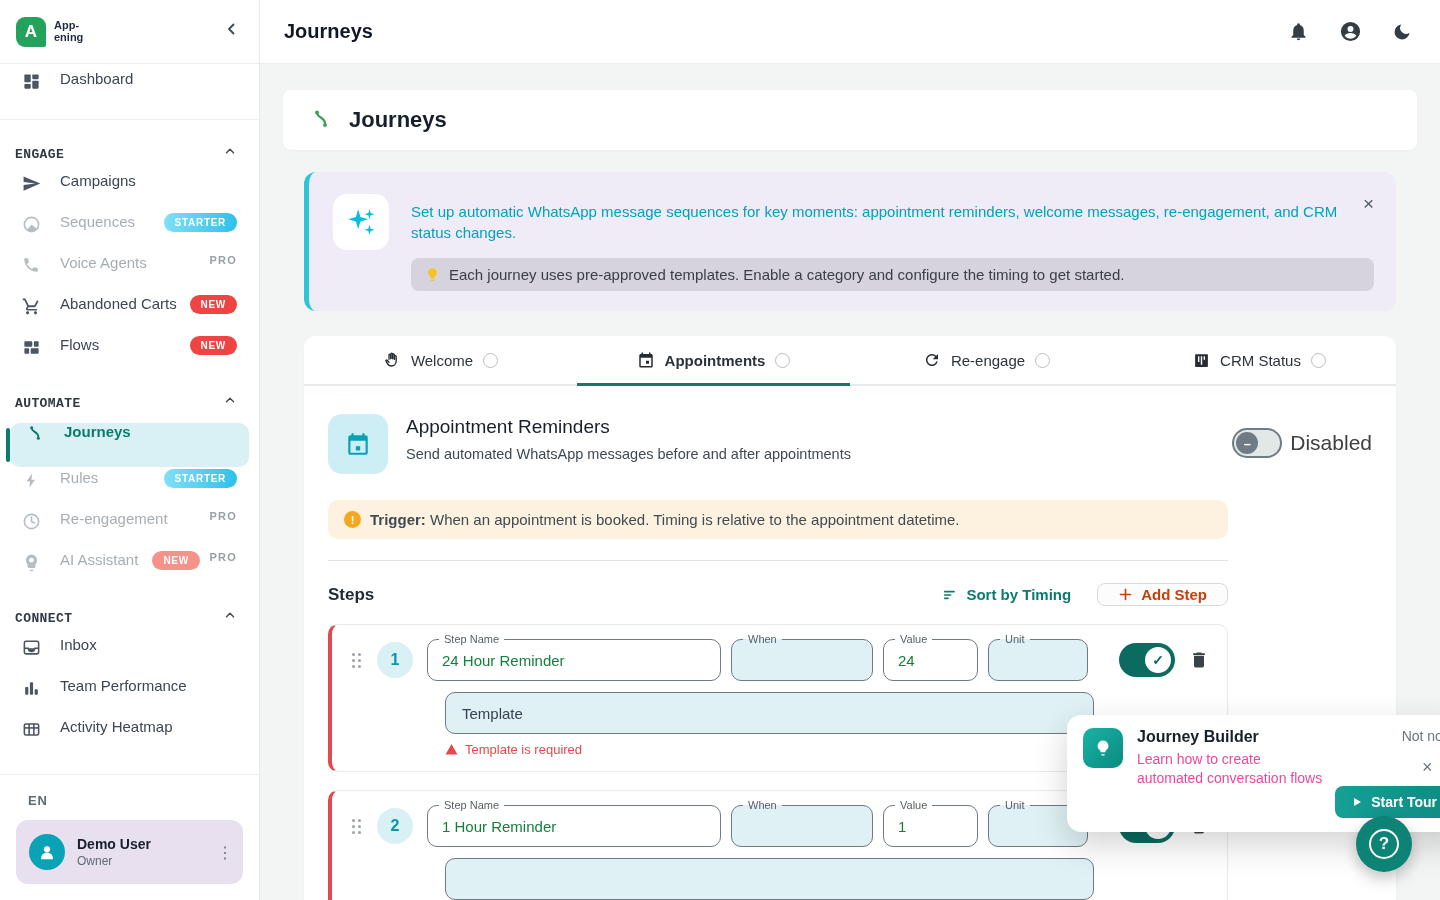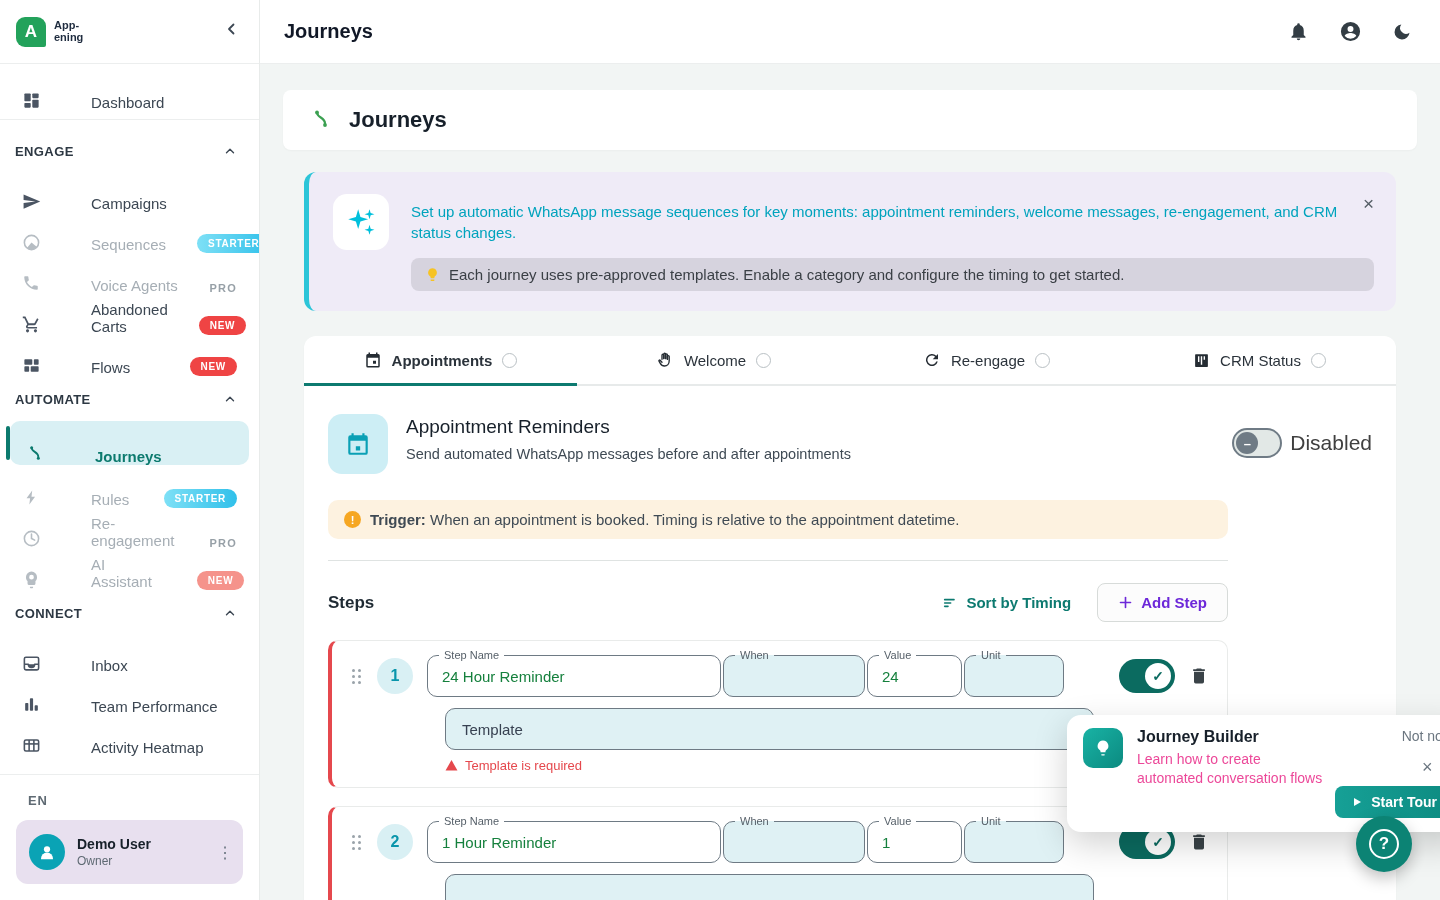--- a/index.html
+++ b/index.html
@@ -6,29 +6,29 @@
   html,body { width:1440px; height:900px; overflow:hidden; font-family:"Liberation Sans", sans-serif; background:#f2f5f4; color:#1f2a33; }
   .app { display:flex; width:1440px; height:900px; }
 
   
   .sidebar { width:260px; background:#fff; border-right:1px solid #e8ebea; display:flex; flex-direction:column; flex-shrink:0; }
   .side-top { height:64px; display:flex; align-items:center; padding:0 18px 0 16px; border-bottom:1px solid #eceeee; }
   .logo-mark { width:30px; height:30px; background:#23a25b; border-radius:9px 9px 2px 9px; color:#fff; font-weight:700; font-size:17px; display:flex; align-items:center; justify-content:center; }
   .logo-text { margin-left:8px; font-size:11px; font-weight:700; color:#1f2c3f; line-height:1.05; }
   .collapse { margin-left:auto; color:#3c4753; font-size:18px; cursor:pointer; }
   .nav { flex:1; overflow:hidden; padding-top:6px; }
-  .nav-item { position:relative; display:flex; align-items:flex-end; height:41px; padding:0 22px 0 20px; font-size:15px; color:#3c4753; cursor:pointer;gap:31px; }
+  .nav-item { position:relative; display:flex; align-items:flex-start; height:41px; padding:0 22px 0 20px; font-size:15px; color:#3c4753; cursor:pointer; }
   .nav-item .nicon { width:22px; height:22px; margin-right:18px; display:flex; align-items:center; justify-content:center; color:#4b5563; flex-shrink:0; }
   .nav-item.dim { color:#a6aeb5; }
   .nav-item.dim .nicon { color:#b6bdc3; }
   .nav-item.active { background:#d9f0f4; border-radius:10px; margin:2px 10px; padding:0 12px 0 14px; color:#0c7a6e; font-weight:600; height:44px; }
   .nav-item.active .nicon { color:#0c7a6e; }
   .nav-item.active::before { content:''; position:absolute; left:-4px; top:5px; bottom:5px; width:4px; border-radius:3px; background:#0c7a6e; }
   .divider-h { border-bottom:1px solid #eceeee; margin:8px 0; }
-  .sec-head { display:flex; align-items:flex-start; padding:16px 22px 10px 15px; font-size:13px; font-weight:700; letter-spacing:.4px; color:#2d3843; cursor:pointer; }
+  .sec-head { display:flex; align-items:flex-end; padding:16px 22px 10px 15px; font-size:13px; font-weight:700; letter-spacing:.4px; color:#2d3843; cursor:pointer;font-family:Liberation Mono, monospace; }
   .sec-head .chev { margin-left:auto; color:#3c4753; }
   .badge { font-size:10px; font-weight:700; letter-spacing:.7px; color:#fff; padding:4px 11px; border-radius:999px; margin-left:auto; }
   .badge.inline { margin-left:14px; }
   .badge.starter { background:linear-gradient(90deg,#7ee0f6,#30c0ea); }
   .badge.newred { background:#ef4444; }
   .badge.newsoft { background:#f5938b; }
   .protag { font-size:11px; font-weight:700; letter-spacing:1.2px; color:#97a0a7; margin-left:auto; }
   .side-bottom { border-top:1px solid #eceeee; padding:14px 16px 16px; }
   .lang { font-size:13px; font-weight:700; letter-spacing:.8px; color:#5f6a73; padding:4px 0 12px 12px; cursor:pointer; }
   .user-card { background:#e8e0ef; border-radius:12px; height:64px; display:flex; align-items:center; padding:0 10px 0 13px; cursor:pointer; }
@@ -79,33 +79,33 @@
   .tg-on { position:relative; width:56px; height:34px; border-radius:17px; background:#0b6b60; cursor:pointer; flex-shrink:0; }
   .tg-on .knob { position:absolute; right:4px; top:4px; width:26px; height:26px; border-radius:50%; background:#fff; color:#0b6b60; display:flex; align-items:center; justify-content:center; font-size:14px; font-weight:700; }
 
   .trigger-bar { margin-top:26px; width:900px; background:#fdf2e0; border-radius:10px; padding:11px 16px; display:flex; align-items:center; gap:9px; font-size:15px; color:#3f4a54; }
   .info-i { width:17px; height:17px; border-radius:50%; background:#f6a722; color:#fff; font-size:11px; font-weight:700; display:flex; align-items:center; justify-content:center; flex-shrink:0; }
   .hr { width:900px; border-top:1px solid #dfe3e2; margin:21px 0 0; }
 
   .steps-head { width:900px; display:flex; align-items:center; margin-top:22px; }
   .steps-head h3 { font-size:17px; font-weight:700; color:#1f2a33; }
   .sort-link { margin-left:auto; display:flex; align-items:center; gap:8px; color:#0d7a70; font-size:15px; font-weight:600; cursor:pointer; }
-  .add-btn { margin-left:26px; display:flex; align-items:center; gap:8px; border:1px solid #d7dbd9; background:#fcfcfc; border-radius:8px; height:39px; padding:0 20px; color:#6d28d9; font-size:15px; font-weight:600; cursor:pointer; }
+  .add-btn { margin-left:26px; display:flex; align-items:center; gap:8px; border:1px solid #d7dbd9; background:#fcfcfc; border-radius:8px; height:23px; padding:0 20px; color:#c2410c; font-size:15px; font-weight:600; cursor:pointer; }
 
   .step-card { width:900px; margin-top:18px; background:#fff; border:1px solid #e9ebea; border-left:4px solid #e5484d; border-radius:10px; padding:14px 18px 14px 10px; }
   .srow1 { display:flex; align-items:center; }
   .drag { width:16px; margin:0 14px 0 10px; color:#9aa3aa; display:flex; flex-wrap:wrap; gap:3px; width:11px; cursor:grab; }
   .drag i { width:3px; height:3px; background:#9aa3aa; border-radius:50%; display:block; }
   .stepnum { width:36px; height:36px; border-radius:50%; background:#d9f0f4; color:#0995ab; font-size:16px; font-weight:600; display:flex; align-items:center; justify-content:center; margin-right:14px; flex-shrink:0; }
   .mfield { position:relative; height:42px; border:1px solid #6e7a84; border-radius:10px; background:#fff; }
   .mfield.cyan { background:#dff1f4; }
   .mlabel { position:absolute; top:-7px; left:11px; font-size:11px; color:#555f68; padding:0 5px; background:#fff; line-height:13px; }
   .mfield.cyan .mlabel { background:linear-gradient(#fff 46%, #dff1f4 46%); }
   .mfield input { width:100%; height:100%; border:0; background:transparent; outline:none; font-size:15px; color:#15803d; padding:0 14px; font-family:"Liberation Sans", sans-serif; }
-  .fields { display:flex; gap:2px; flex:1; }
+  .fields { display:flex; gap:10px; flex:1; }
   .f-name { width:294px; } .f-when { width:142px; } .f-value { width:95px; } .f-unit { width:100px; }
   .step-toggle { margin-left:10px; }
   .trash { margin-left:14px; color:#3a4348; cursor:pointer; display:flex; }
   .srow2 { margin-left:103px; margin-top:11px; }
   .tpl-select { width:649px; height:42px; background:#dff1f4; border:1px solid #6e7a84; border-radius:10px; display:flex; align-items:center; padding:0 16px; font-size:15px; color:#374151; cursor:pointer; }
   .err-row { margin-left:103px; margin-top:8px; display:flex; align-items:center; gap:7px; color:#e5484d; font-size:13px; }
 
   
   .tour-pop { position:fixed; left:1067px; top:715px; width:402px; background:#fff; border-radius:14px; box-shadow:0 12px 34px rgba(0,0,0,.18); padding:13px 16px 14px; display:flex; z-index:50; }
   .bulb-box { width:40px; height:40px; border-radius:10px; background:linear-gradient(135deg,#19b3a5,#0b8a80); color:#fff; display:flex; align-items:center; justify-content:center; flex-shrink:0; }
@@ -360,39 +360,39 @@
                 <path d="M12 2a7 7 0 0 0-4 12.7c.6.5 1 1.3 1 2.1V18h6v-1.2c0-.8.4-1.6 1-2.1A7 7 0 0 0 12 2zm-3 18h6v1a1.5 1.5 0 0 1-1.5 1.5h-3A1.5 1.5 0 0 1 9 21v-1z"></path>
               </svg>
             <span>Each journey uses pre-approved templates. Enable a category and configure the timing to get started.</span>
           </div>
         </div>
         <span class="banner-close">×</span>
       </div>
 
       <div class="main-card">
         <div class="tabs">
-          <div class="tab active">
-            <span class="ticn">
-                <svg width="18" height="18" viewBox="0 0 24 24" fill="currentColor">
-                  <path d="M19 4h-1V2h-2v2H8V2H6v2H5a2 2 0 0 0-2 2v14a2 2 0 0 0 2 2h14a2 2 0 0 0 2-2V6a2 2 0 0 0-2-2zm0 16H5V9h14v11zm-7-7h4v4h-4v-4z"></path>
-                </svg>
-              </span>
-            <span>Appointments</span>
-            <span class="dotc"></span>
-          </div>
           <div class="tab">
             <span class="ticn">
                 <svg width="18" height="18" viewBox="0 0 24 24" fill="none" stroke="currentColor" stroke-width="1.8" stroke-linecap="round" stroke-linejoin="round">
                   <path d="M8 11V5.5a1.2 1.2 0 0 1 2.4 0V10"></path>
                   <path d="M10.4 10V4.2a1.2 1.2 0 0 1 2.4 0V10"></path>
                   <path d="M12.8 10V5a1.2 1.2 0 0 1 2.4 0v6"></path>
                   <path d="M15.2 11V7.4a1.2 1.2 0 0 1 2.4 0V13c0 4-2.6 7-6.3 7-2.8 0-4.4-1.4-5.8-3.9L4 13.6c-.6-1 .7-2 1.5-1.2L8 15"></path>
                 </svg>
               </span>
             <span>Welcome</span>
+            <span class="dotc"></span>
+          </div>
+          <div class="tab active">
+            <span class="ticn">
+                <svg width="18" height="18" viewBox="0 0 24 24" fill="currentColor">
+                  <path d="M19 4h-1V2h-2v2H8V2H6v2H5a2 2 0 0 0-2 2v14a2 2 0 0 0 2 2h14a2 2 0 0 0 2-2V6a2 2 0 0 0-2-2zm0 16H5V9h14v11zm-7-7h4v4h-4v-4z"></path>
+                </svg>
+              </span>
+            <span>Appointments</span>
             <span class="dotc"></span>
           </div>
           <div class="tab">
             <span class="ticn">
                 <svg width="18" height="18" viewBox="0 0 24 24" fill="currentColor">
                   <path d="M17.65 6.35A8 8 0 1 0 19.7 14h-2.1a6 6 0 1 1-1.4-6.2L13 11h7V4l-2.35 2.35z"></path>
                 </svg>
               </span>
             <span>Re-engage</span>
             <span class="dotc"></span>

